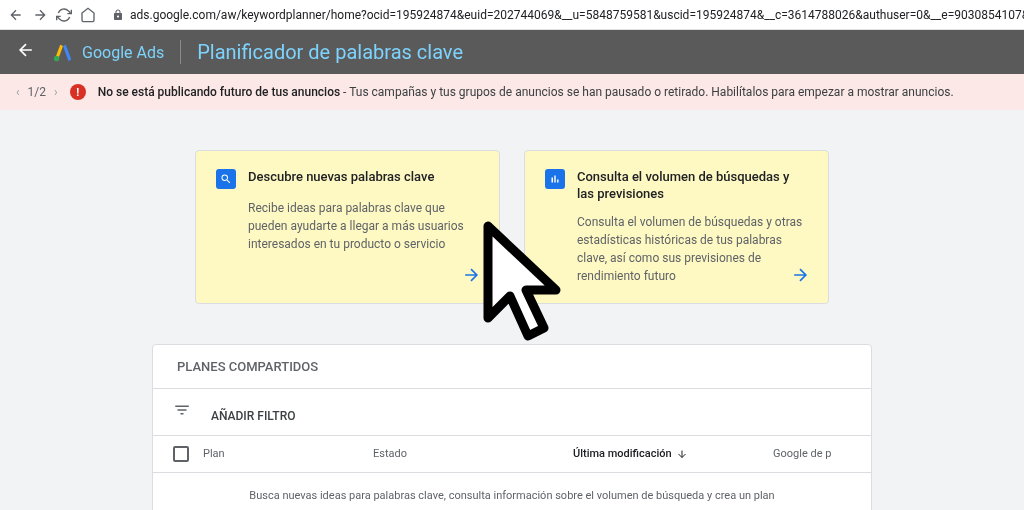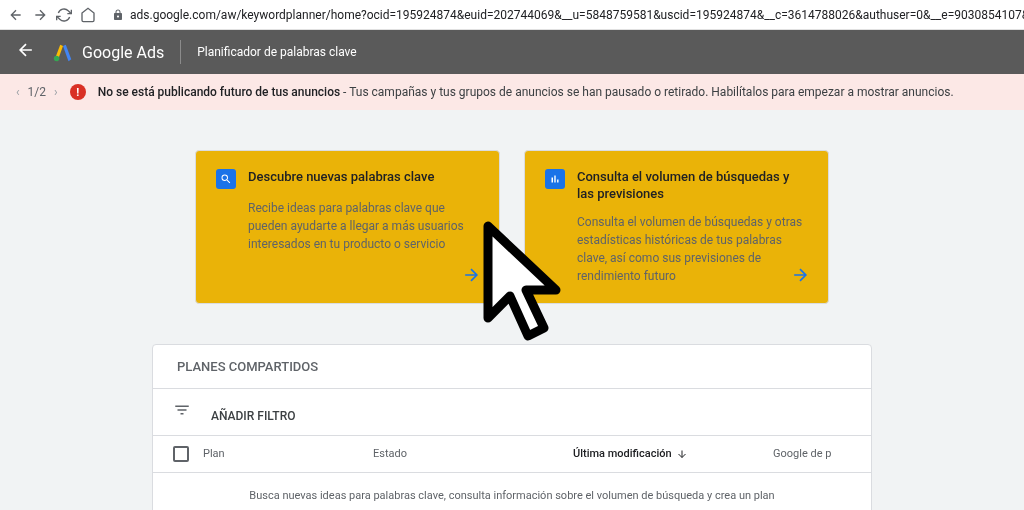--- a/index.html
+++ b/index.html
@@ -3,38 +3,38 @@
   <meta charset="utf-8">
   <style>
     * { margin: 0; padding: 0; box-sizing: border-box; font-family: Roboto, Arial, sans-serif; }
     body { background: #f1f3f4; width: 1024px; height: 510px; overflow: hidden; }
     
     .browser-bar { height: 30px; background: #fff; display: flex; align-items: center; padding: 0 8px; gap: 8px; border-bottom: 1px solid #e0e0e0; }
     .browser-btn { width: 20px; height: 20px; display: flex; align-items: center; justify-content: center; color: #5f6368; cursor: pointer; }
     .url-bar { flex: 1; display: flex; align-items: center; gap: 6px; font-size: 12px; color: #5f6368; padding: 0 8px; }
     .url-text { color: #202124; white-space: nowrap; overflow: hidden; }
     
-    .header { height: 44px; background: #5a5a5a; display: flex; align-items: center; padding: 0 16px; gap: 16px; color: #ffffff; }
+    .header { height: 44px; background: #5a5a5a; display: flex; align-items: center; padding: 0 16px; gap: 16px; color: #7dd3fc; }
     .header-back { color: #fff; cursor: pointer; }
     .logo { display: flex; align-items: center; gap: 8px; }
     .logo-icon { width: 22px; height: 22px; }
     .logo-text { font-size: 16px; font-weight: 400; }
     .header-divider { width: 1px; height: 24px; background: rgba(255,255,255,0.3); }
-    .header-title { font-size: 12px; font-weight: 400; }
+    .header-title { font-size: 20px; font-weight: 400; }
     
     .notification { height: 36px; background: #fce8e6; display: flex; align-items: center; padding: 0 16px; gap: 12px; font-size: 12px; color: #3c4043; }
     .notif-nav { display: flex; align-items: center; gap: 8px; color: #5f6368; }
     .notif-chevron { cursor: pointer; color: #9aa0a6; }
     .notif-icon { width: 16px; height: 16px; background: #d93025; border-radius: 50%; display: flex; align-items: center; justify-content: center; color: #fff; font-size: 11px; font-weight: bold; }
     .notif-bold { font-weight: 500; color: #202124; }
     
     .content { padding: 40px 0 0 0; display: flex; flex-direction: column; align-items: center; }
     
     .cards { display: flex; gap: 24px; margin-bottom: 40px; }
-    .card { width: 305px; background: #eab308; border: 1px solid #dadce0; border-radius: 4px; padding: 18px 20px; position: relative; cursor: pointer; }
+    .card { width: 305px; background: #fef9c3; border: 1px solid #dadce0; border-radius: 4px; padding: 18px 20px; position: relative; cursor: pointer; }
     .card-header { display: flex; gap: 12px; margin-bottom: 10px; }
     .card-icon { width: 20px; height: 20px; background: #1a73e8; border-radius: 3px; display: flex; align-items: center; justify-content: center; flex-shrink: 0; }
     .card-title { font-size: 13px; font-weight: 500; color: #202124; line-height: 1.3; }
     .card-desc { font-size: 12px; color: #5f6368; line-height: 1.5; padding-left: 32px; }
     .card-arrow { position: absolute; bottom: 14px; right: 18px; color: #1a73e8; }
     
     .plans-section { width: 720px; background: #fff; border: 1px solid #dadce0; border-radius: 4px; overflow: hidden; }
     .tabs { display: flex; border-bottom: 1px solid #dadce0; }
     .tab { padding: 14px 24px; font-size: 13px; font-weight: 500; color: #5f6368; cursor: pointer; position: relative; }
     .tab.active { color: #1a73e8; }

